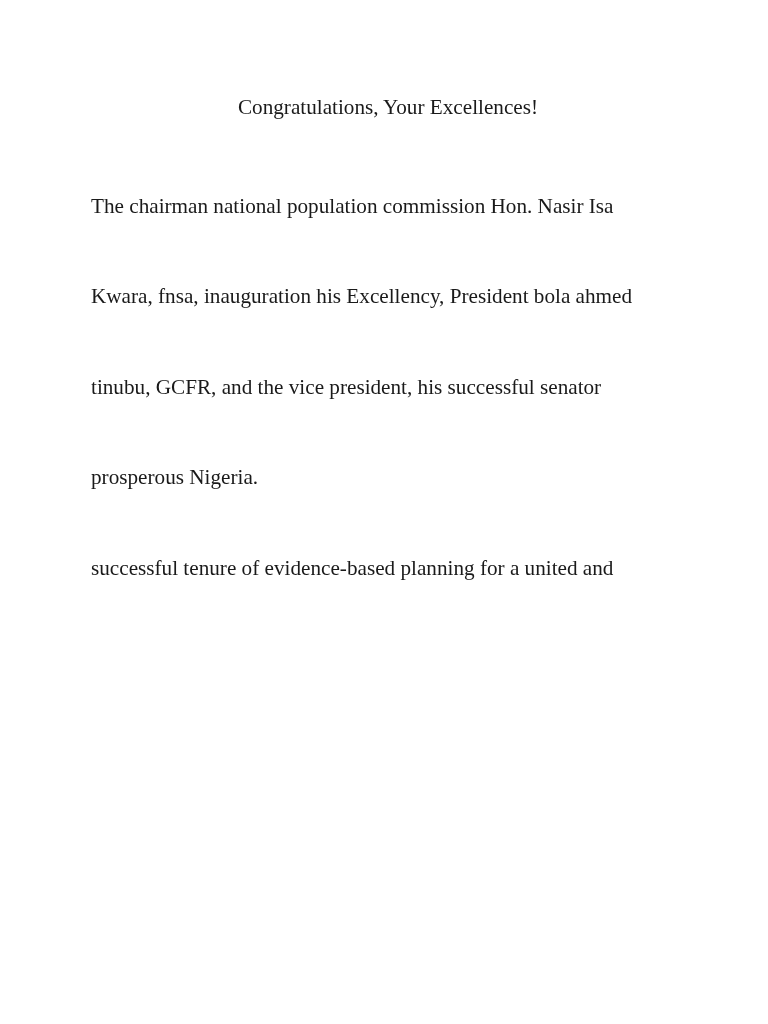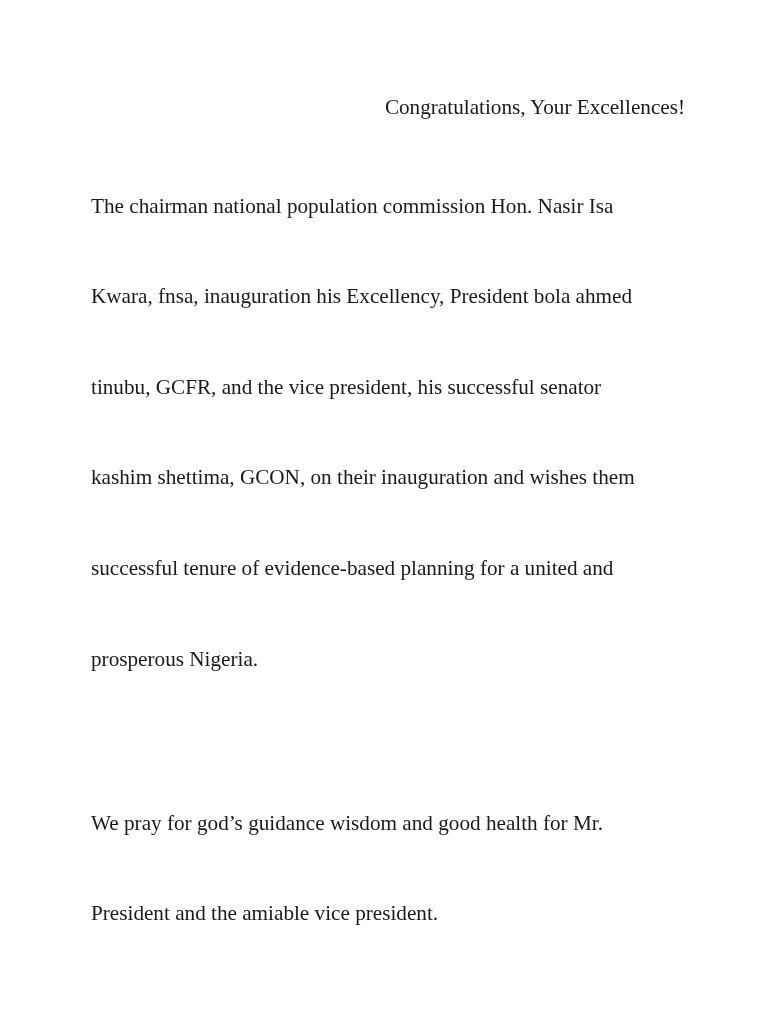--- a/index.html
+++ b/index.html
@@ -17,21 +17,21 @@
     }
     .page {
       position: absolute;
       left: 91px;
       top: 92px;
       width: 600px;
       font-size: 21.2px;
       line-height: 30.2px;
     }
     .title {
-      text-align: right;
+      text-align: center;
       margin: 0 0 8px 0;
       padding-right: 6px;
     }
     .para {
       margin: 0 0 13px 0;
       white-space: pre-wrap;
     }
     .line {
       display: block;
       white-space: pre;
@@ -40,27 +40,22 @@
 </head>
 <body>
 
 <div class="page">
   <p class="title">Congratulations, Your Excellences!</p>
 
   <p class="para">
     <span class="line">The chairman national population commission Hon. Nasir Isa</span>
     <span class="line">Kwara, fnsa, inauguration his Excellency, President bola ahmed</span>
     <span class="line">tinubu, GCFR, and the vice president, his successful senator</span>
-    <span class="line">kashim shettima, GCON, on their inauguration and wishes them</span>
+    <span class="line">prosperous Nigeria.</span>
     <span class="line">successful tenure of evidence-based planning for a united and</span>
-    <span class="line">prosperous Nigeria.</span>
   </p>
 
-  <p class="para">
-    <span class="line">We pray for god’s guidance wisdom and good health for Mr.</span>
-    <span class="line">President and the amiable vice president.</span>
-  </p>
 
   <p class="para">
     
   </p>
 
 </div>
 
 </body></html>

